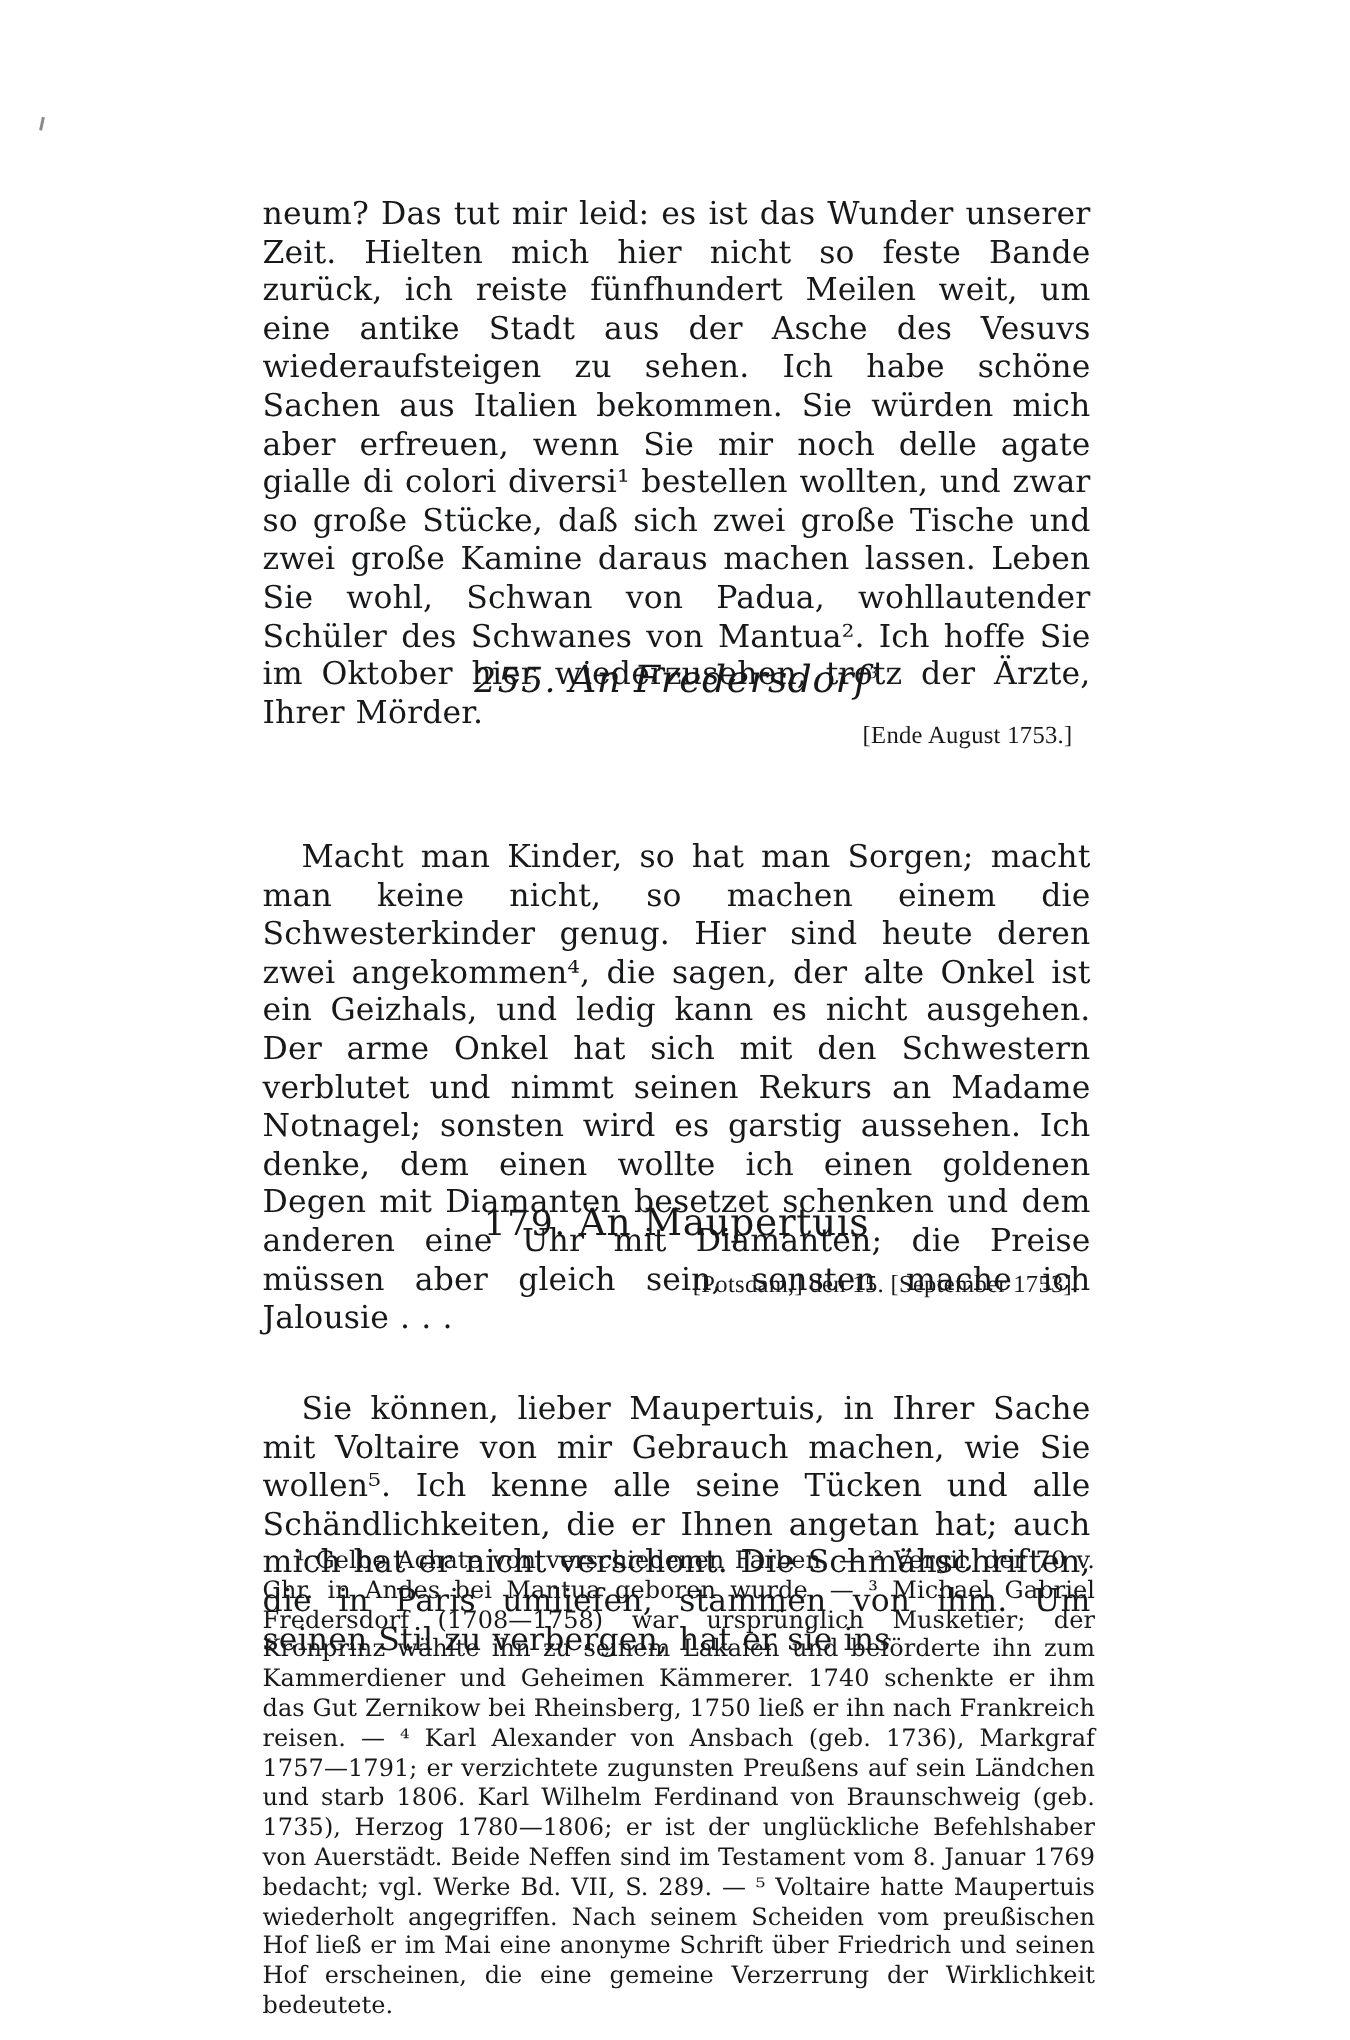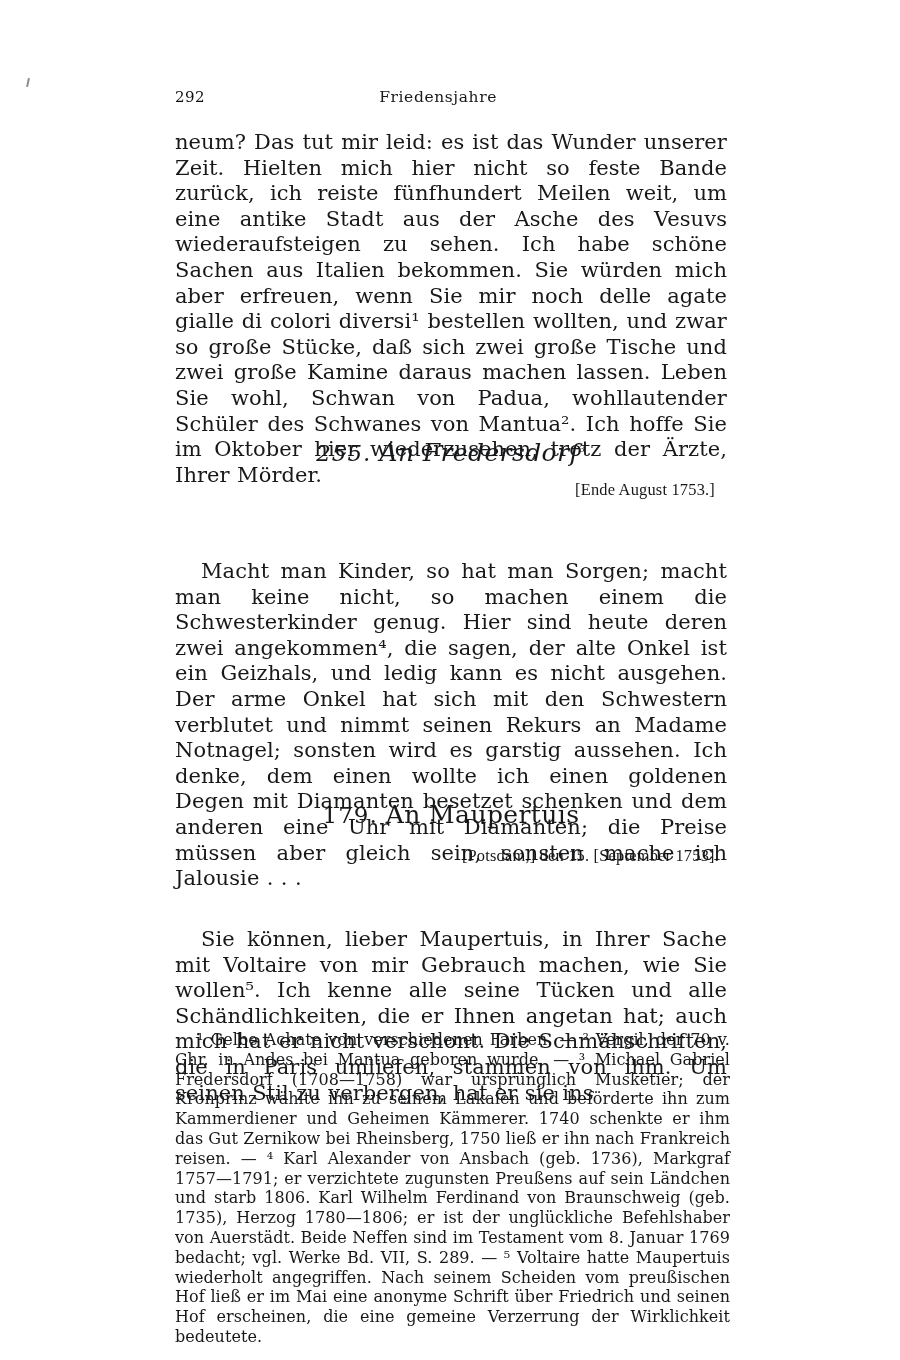--- a/index.html
+++ b/index.html
@@ -122,24 +122,20 @@
     text-indent: 22px;
   }
 </style>
 </head>
 <body>
 
 <div class="page">
 
   <div class="stray-mark"></div>
 
-  <div class="header">
-    <div class="folio">292</div>
-    <div class="running-head">Friedensjahre</div>
-  </div>
 
   <div class="content">
 
     <div class="top-body">
       <p class="body">neum? Das tut mir leid: es ist das Wunder unserer Zeit. Hielten mich hier nicht so feste Bande zurück, ich reiste fünfhundert Meilen weit, um eine antike Stadt aus der Asche des Vesuvs wiederaufsteigen zu sehen. Ich habe schöne Sachen aus Italien bekommen. Sie würden mich aber erfreuen, wenn Sie mir noch delle agate gialle di colori diversi¹ bestellen wollten, und zwar so große Stücke, daß sich zwei große Tische und zwei große Kamine daraus machen lassen. Leben Sie wohl, Schwan von Padua, wohllautender Schüler des Schwanes von Mantua². Ich hoffe Sie im Oktober hier wiederzusehen, trotz der Ärzte, Ihrer Mörder.</p>
     </div>
 
     <div class="sec1-title">
       <p class="letter-title"><span class="num">255.</span> <span class="ttl">An Fredersdorf</span><sup>3</sup></p>
     </div>

